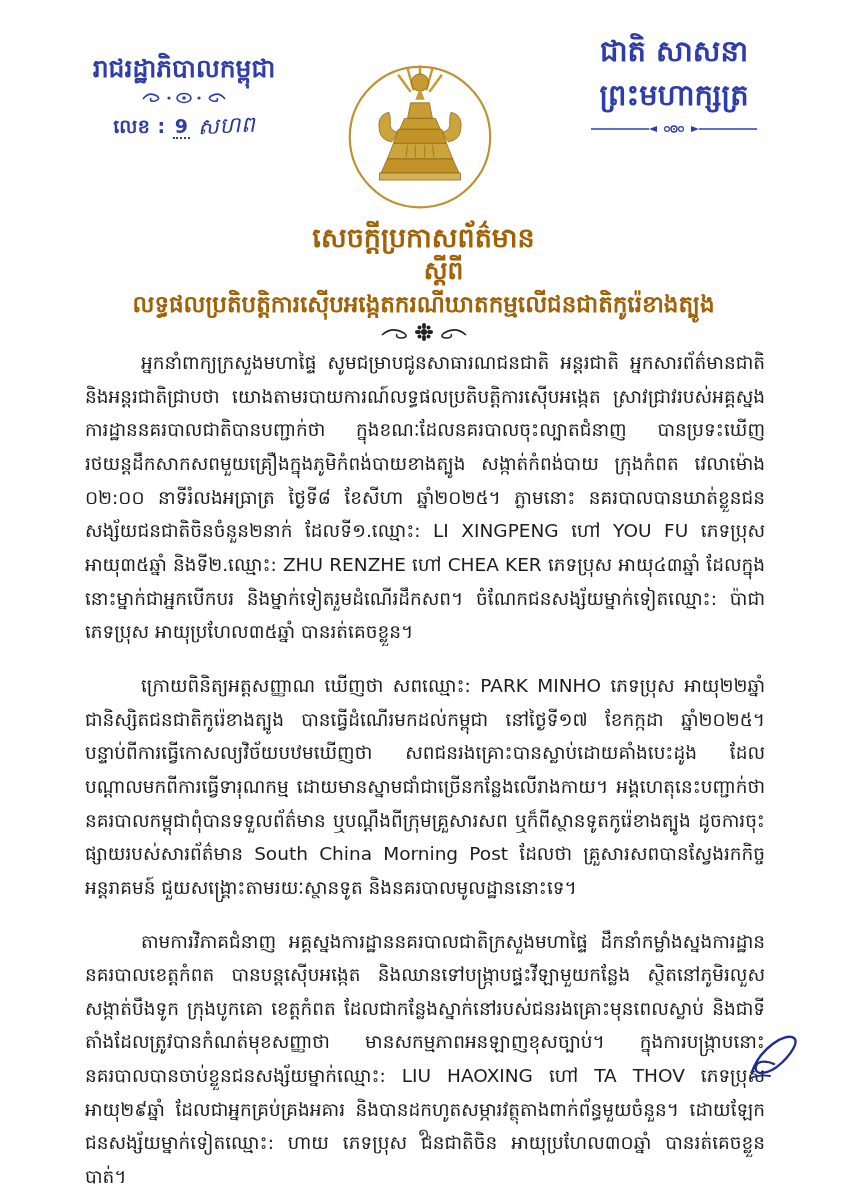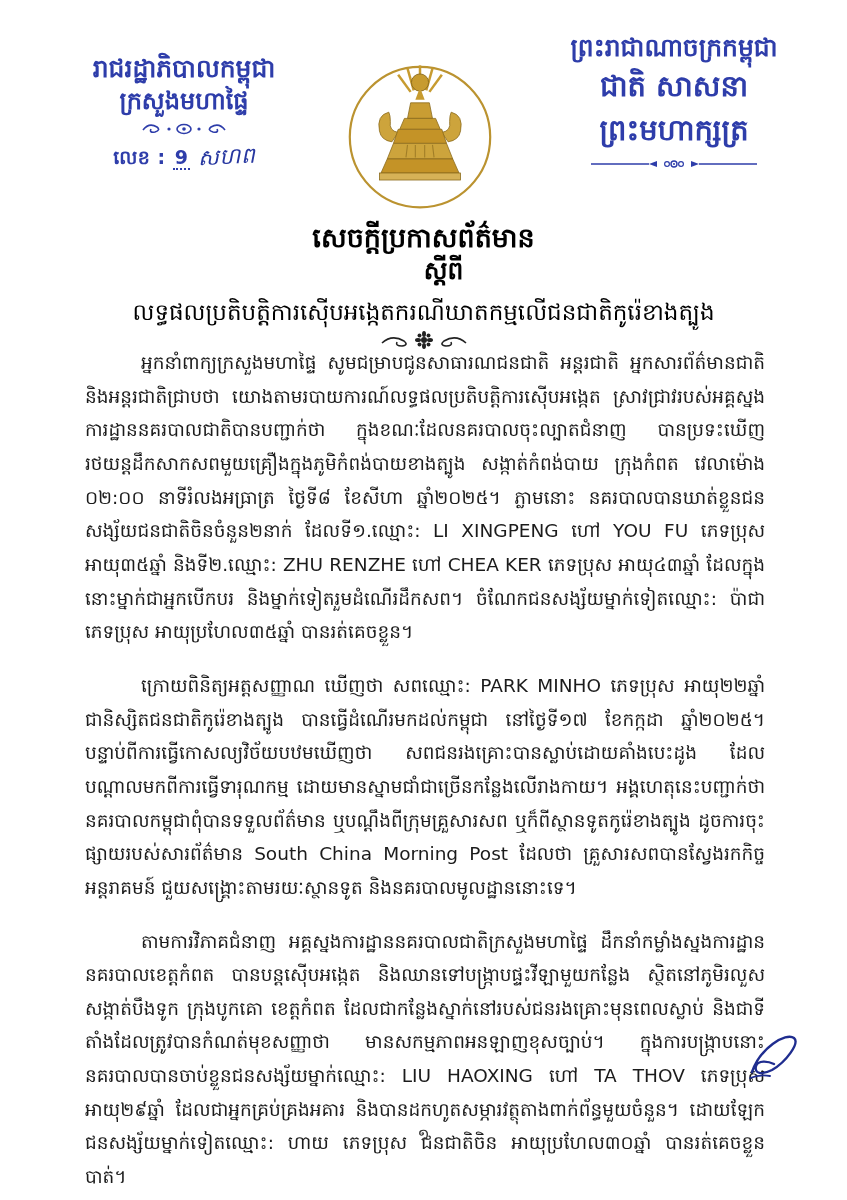--- a/index.html
+++ b/index.html
@@ -31,25 +31,25 @@
   .emblem{position:absolute;left:342px;top:56px;width:156px;height:156px;}
   .hdr-right{
     position:absolute;left:528px;top:30px;width:292px;
     text-align:center;color:#2e3daa;
   }
   .hdr-right .l1{font-size:25px;font-weight:bold;line-height:1.4;}
   .hdr-right .l2{font-size:29px;font-weight:bold;line-height:1.5;}
   .hdr-right .orn{margin:3px auto 0;}
   
   .title{
-    position:absolute;left:0;top:220px;width:847px;text-align:center;color:#000000;
+    position:absolute;left:0;top:220px;width:847px;text-align:center;color:#a16207;
   }
   .title .t1{font-size:27px;font-weight:bold;line-height:1.3;}
   .title .t2{font-size:25px;font-weight:bold;line-height:1.3;padding-left:40px;}
-  .title .t3{font-size:23px;font-weight:normal;line-height:1.3;margin-top:10px;}
+  .title .t3{font-size:23px;font-weight:bold;line-height:1.3;margin-top:2px;}
   .title .fleuron{margin-top:4px;}
   
   .doc-body{
     position:absolute;left:85px;top:346px;width:680px;
     font-size:18.5px;line-height:1.82;text-align:justify;color:#1b1b1b;
   }
   .doc-body p{margin:0 0 20px;text-indent:56px;}
   .paraph{position:absolute;left:746px;top:1028px;width:60px;height:56px;}
   
   .footer{
@@ -57,21 +57,20 @@
     text-align:center;font-size:16px;color:#333;
   }
 </style>
 </head>
 <body>
 
 <div class="page">
 
   <div class="hdr-left">
     <div class="l1">រាជរដ្ឋាភិបាលកម្ពុជា</div>
-    <div class="l2">ក្រសួងមហាផ្ទៃ</div>
     <div class="orn">
       <svg width="90" height="16" viewBox="0 0 90 16">
         <path d="M4,9 q6,-8 14,-3 q4,3 -2,5 q-6,1 -4,-3" fill="none" stroke="#2e3daa" stroke-width="1.6"></path>
         <circle cx="30" cy="8" r="1.6" fill="#2e3daa"></circle>
         <ellipse cx="45" cy="8" rx="7" ry="4.5" fill="none" stroke="#2e3daa" stroke-width="1.6"></ellipse>
         <circle cx="45" cy="8" r="1.8" fill="#2e3daa"></circle>
         <circle cx="60" cy="8" r="1.6" fill="#2e3daa"></circle>
         <path d="M86,9 q-6,-8 -14,-3 q-4,3 2,5 q6,1 4,-3" fill="none" stroke="#2e3daa" stroke-width="1.6"></path>
       </svg>
     </div>
@@ -110,21 +109,20 @@
       <g stroke="#8a6a1c" stroke-width="0.7" opacity="0.65">
         <line x1="42" y1="57" x2="41" y2="65"></line>
         <line x1="47" y1="57" x2="47" y2="65"></line>
         <line x1="53" y1="57" x2="53" y2="65"></line>
         <line x1="58" y1="57" x2="59" y2="65"></line>
       </g>
     </svg>
   </div>
 
   <div class="hdr-right">
-    <div class="l1">ព្រះរាជាណាចក្រកម្ពុជា</div>
     <div class="l2">ជាតិ សាសនា ព្រះមហាក្សត្រ</div>
     <div class="orn">
       <svg width="170" height="12" viewBox="0 0 170 12">
         <line x1="2" y1="6" x2="60" y2="6" stroke="#2e3daa" stroke-width="1.4"></line>
         <path d="M60,6 l8,-3 v6 z" fill="#2e3daa"></path>
         <circle cx="78" cy="6" r="2.4" fill="none" stroke="#2e3daa" stroke-width="1.2"></circle>
         <circle cx="85" cy="6" r="3" fill="none" stroke="#2e3daa" stroke-width="1.4"></circle>
         <circle cx="85" cy="6" r="1" fill="#2e3daa"></circle>
         <circle cx="92" cy="6" r="2.4" fill="none" stroke="#2e3daa" stroke-width="1.2"></circle>
         <path d="M110,6 l-8,-3 v6 z" fill="#2e3daa"></path>

